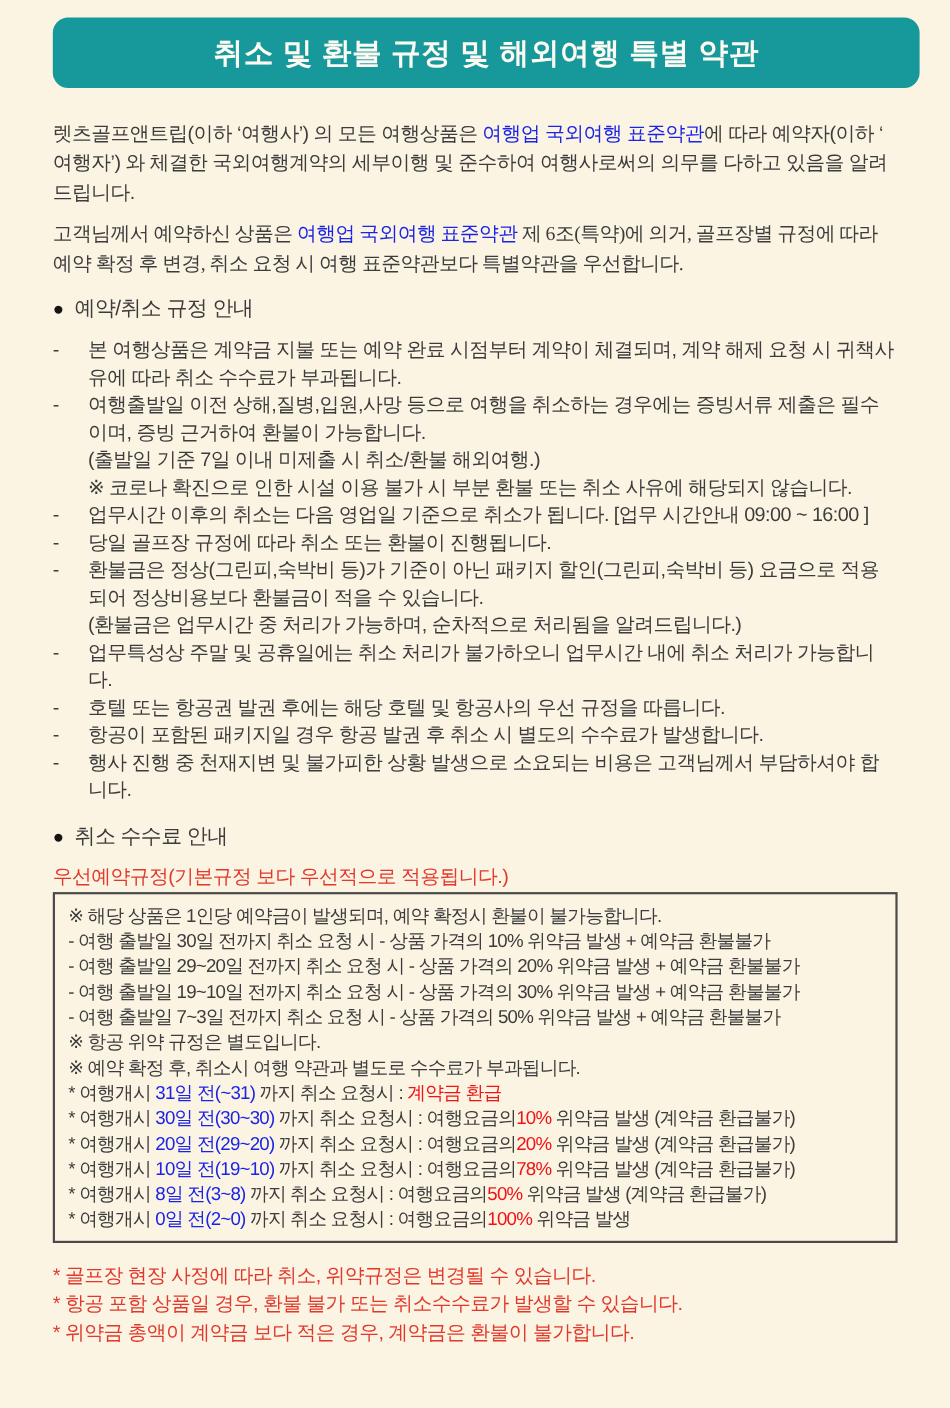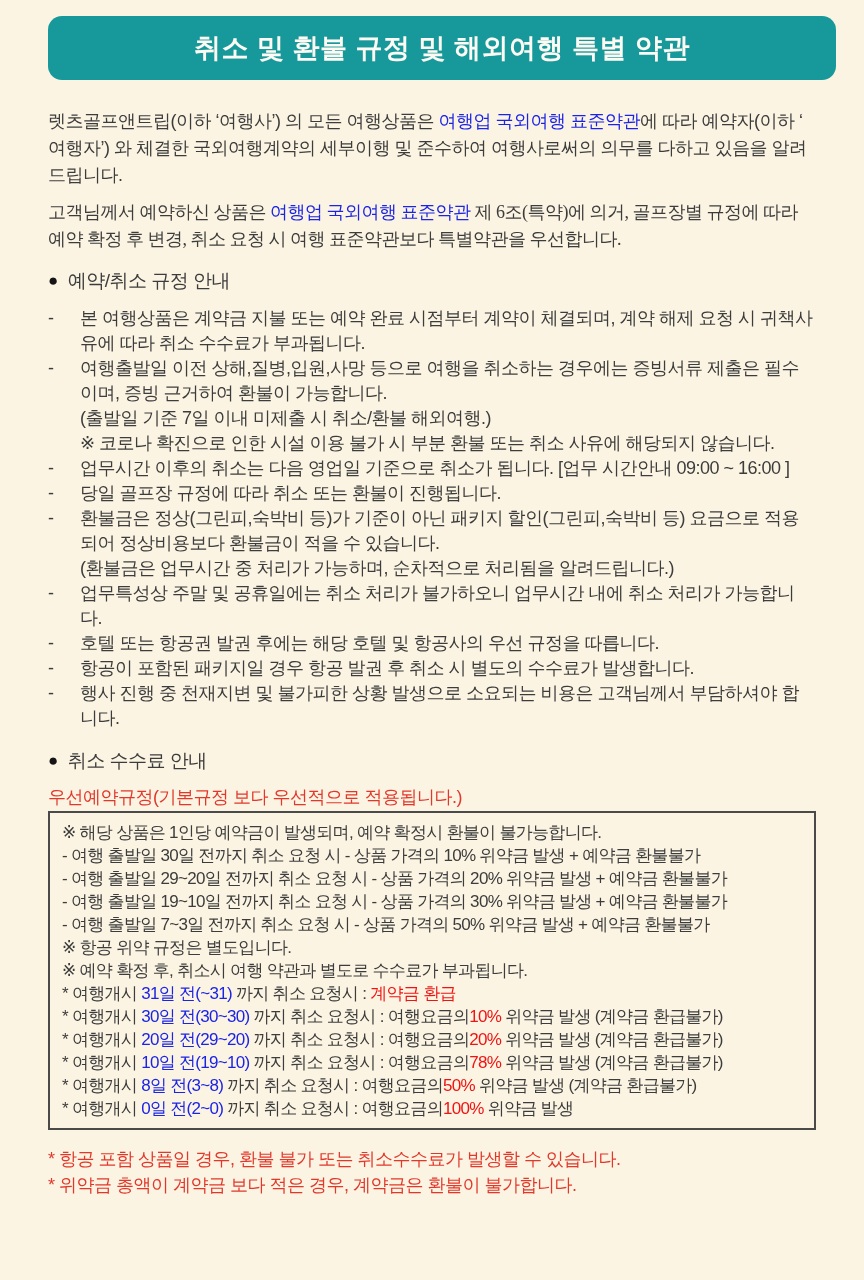--- a/index.html
+++ b/index.html
@@ -204,19 +204,20 @@
 
         <div class="fb-line"><span>* 여행개시 </span><span class="blue">8일 전(3~8)</span><span> 까지 취소 요청시 : 여행요금의</span><span class="red">50%</span><span> 위약금 발생 (계약금 환급불가)</span></div>
 
 
         <div class="fb-line"><span>* 여행개시 </span><span class="blue">0일 전(2~0)</span><span> 까지 취소 요청시 : 여행요금의</span><span class="red">100%</span><span> 위약금 발생</span></div>
       </div>
   </div>
 
   <div class="footer-notes">
 
+      <div>* 골프장 현장 사정에 따라 취소, 위약규정은 변경될 수 있습니다.</div>
 
       <div>* 항공 포함 상품일 경우, 환불 불가 또는 취소수수료가 발생할 수 있습니다.</div>
 
       <div>* 위약금 총액이 계약금 보다 적은 경우, 계약금은 환불이 불가합니다.</div>
     </div>
 
 </div>
 
 </body></html>

